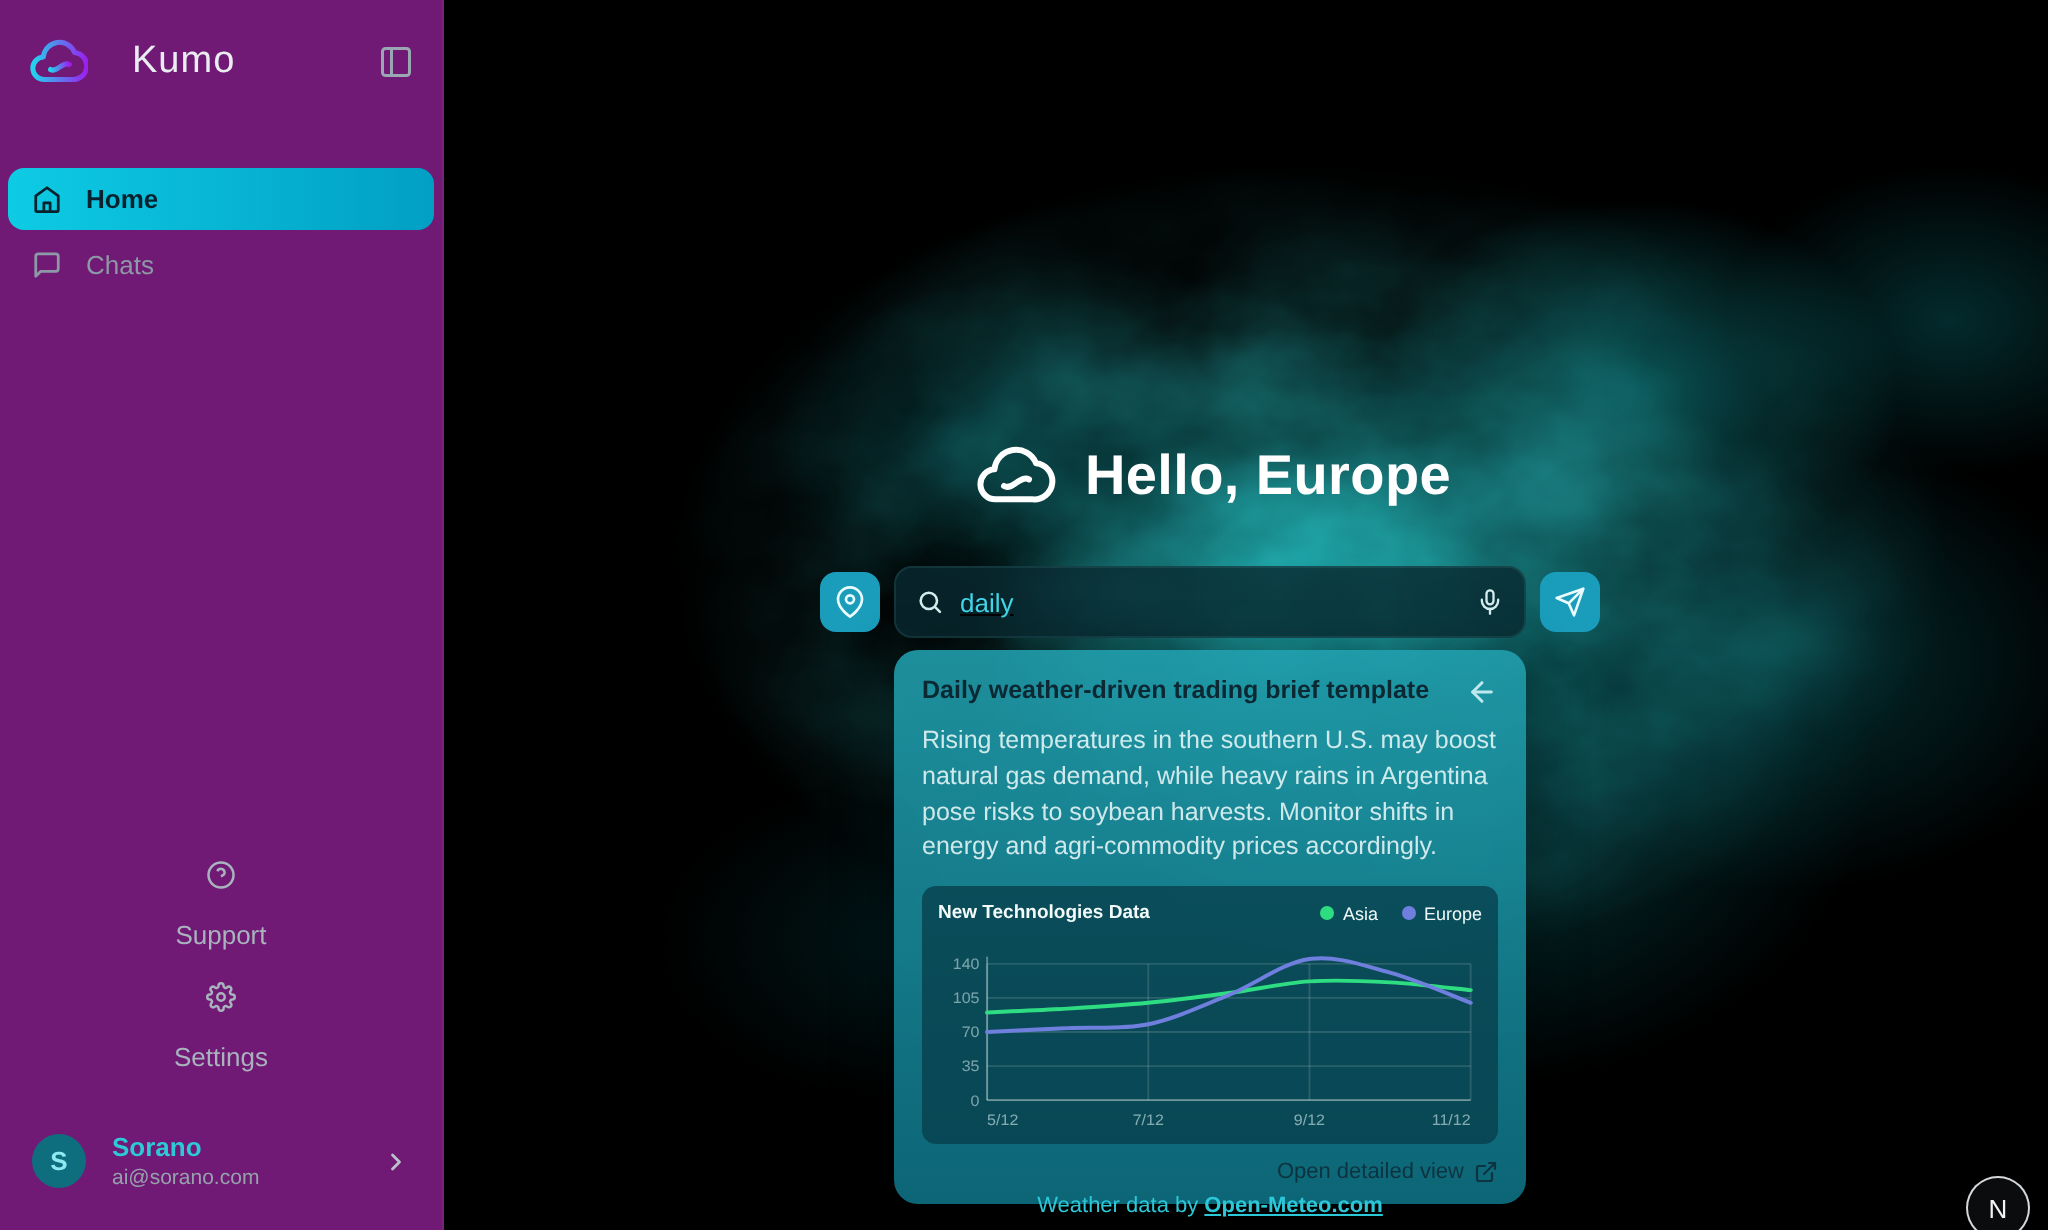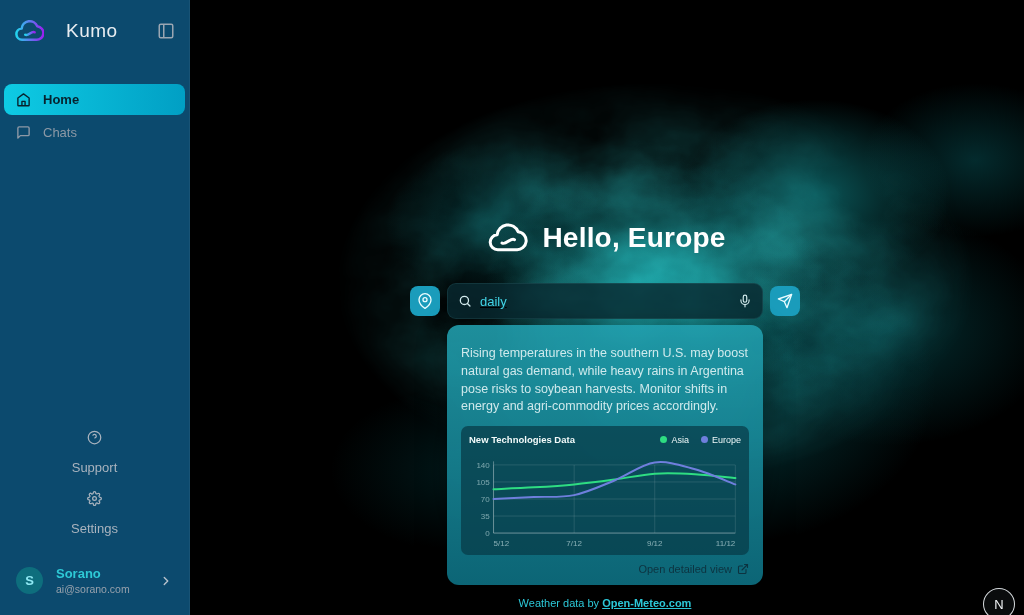--- a/index.html
+++ b/index.html
@@ -19,22 +19,22 @@
       radial-gradient(ellipse 160px 110px at 975px 160px, rgba(14,170,180,0.25), transparent 70%),
       radial-gradient(ellipse 200px 120px at 470px 470px, rgba(10,140,150,0.18), transparent 70%);
   }
   .smoke-tex { position:absolute; inset:0; width:100%; height:100%;
     mix-blend-mode:screen; opacity:.85;
     -webkit-mask-image:radial-gradient(ellipse 42% 44% at 64% 46%, rgba(0,0,0,.95) 10%, rgba(0,0,0,.45) 50%, transparent 74%);
     mask-image:radial-gradient(ellipse 42% 44% at 64% 46%, rgba(0,0,0,.95) 10%, rgba(0,0,0,.45) 50%, transparent 74%);
   }
 
   
-  .sidebar { position:absolute; left:0; top:0; width:190px; height:615px;
-    background:#0c4a6e; border-right:1px solid rgba(255,255,255,0.05);
+  .sidebar { position:absolute; left:0; top:0; width:222px; height:615px;
+    background:#701a75; border-right:1px solid rgba(255,255,255,0.05);
     display:flex; flex-direction:column; z-index:20;justify-content:center; }
   .sb-header { display:flex; align-items:center; padding:16px 12px 14px 14px; }
   .sb-logo { width:30px; height:30px; flex:0 0 auto; }
   .sb-title { flex:1; color:#e9edf1; font-size:19px; font-weight:500; letter-spacing:.5px; margin-left:22px; }
   .sb-toggle { color:#9aa6b2; width:18px; height:18px; cursor:pointer; margin-right:2px; }
   .sb-nav { margin-top:24px; padding:0 4px; }
   .nav-item { display:flex; align-items:center; gap:12px; height:31px; padding:0 12px;
     border-radius:8px; color:#8d99a6; font-size:13px; cursor:pointer; margin-bottom:2px; }
   .nav-item.active { background:linear-gradient(90deg,#0ecbe4,#019fc4); color:#07222e; font-weight:700; }
   .nav-item .ic { width:15px; height:15px; flex:0 0 auto; }
@@ -211,20 +211,27 @@
       </div>
       <button class="sq-btn">
         <svg class="ic" viewBox="0 0 24 24" fill="none" stroke="currentColor" stroke-width="2" stroke-linejoin="round">
           <line x1="22" y1="2" x2="11" y2="13"></line>
             <polygon points="22 2 15 22 11 13 2 9 22 2"></polygon>
         </svg>
       </button>
     </div>
 
     <div class="card">
+      <div class="card-head">
+        <div class="card-title">Daily weather-driven trading brief template</div>
+        <svg class="card-back" viewBox="0 0 24 24" fill="none" stroke="currentColor" stroke-width="2.2" stroke-linecap="round" stroke-linejoin="round">
+          <line x1="19" y1="12" x2="5" y2="12"></line>
+            <polyline points="12 19 5 12 12 5"></polyline>
+        </svg>
+      </div>
       <div class="card-body">Rising temperatures in the southern U.S. may boost natural gas demand, while heavy rains in Argentina pose risks to soybean harvests. Monitor shifts in energy and agri-commodity prices accordingly.</div>
 
       <div class="chart-panel">
         <div class="chart-head">
           <div class="chart-title">New Technologies Data</div>
           <div class="legend" id="legend">
               <span class="legend-item">
                 <span class="legend-dot" style="background: rgb(46, 221, 130);"></span>
                 <span>Asia</span>
               </span>

